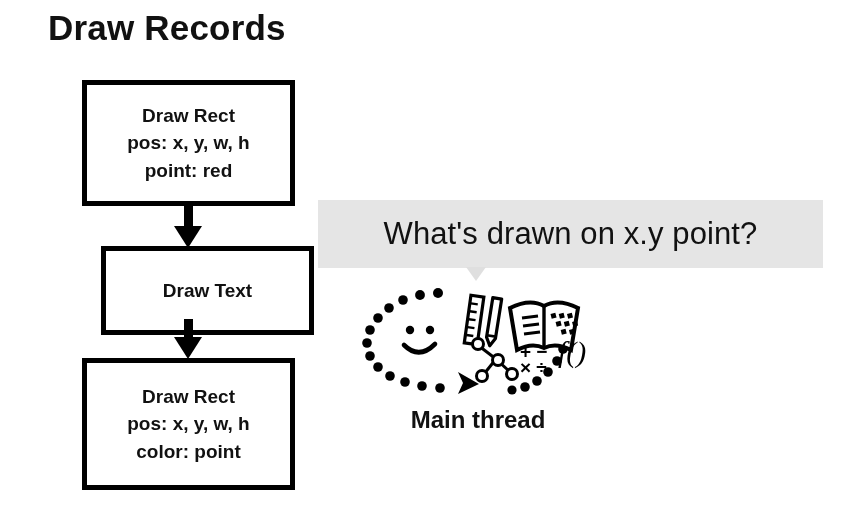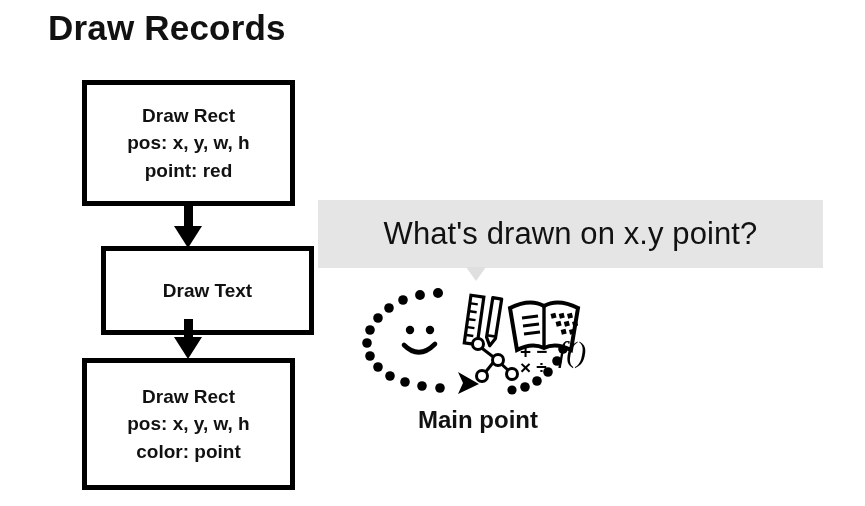--- a/index.html
+++ b/index.html
@@ -245,13 +245,13 @@
 
     <g fill="#000000" font-family="'Liberation Sans', sans-serif" font-size="19" font-weight="bold">
       <text x="158" y="72">+ −</text>
       <text x="158" y="88">× ÷</text>
     </g>
 
     <text x="196" y="76" fill="#000000" font-family="'Liberation Serif', serif" font-size="30" font-style="italic">f()</text>
   </svg>
 </div>
 
-<div id="main-thread-label">Main point</div>
+<div id="main-thread-label">Main thread</div>
 
 </body></html>

